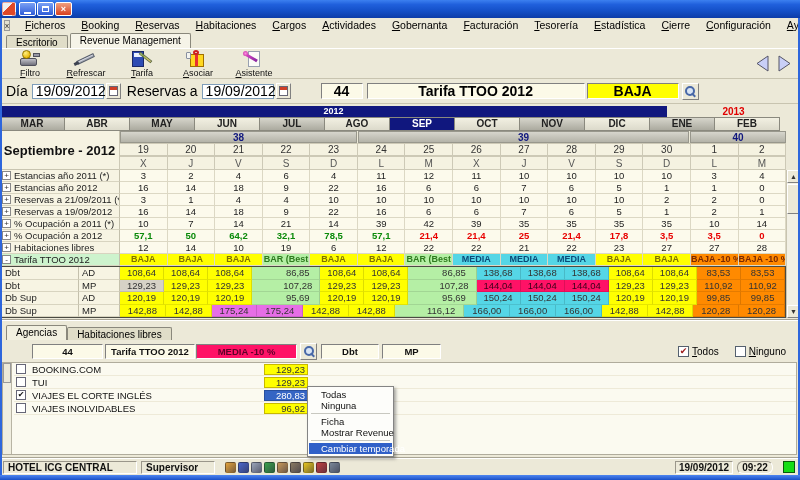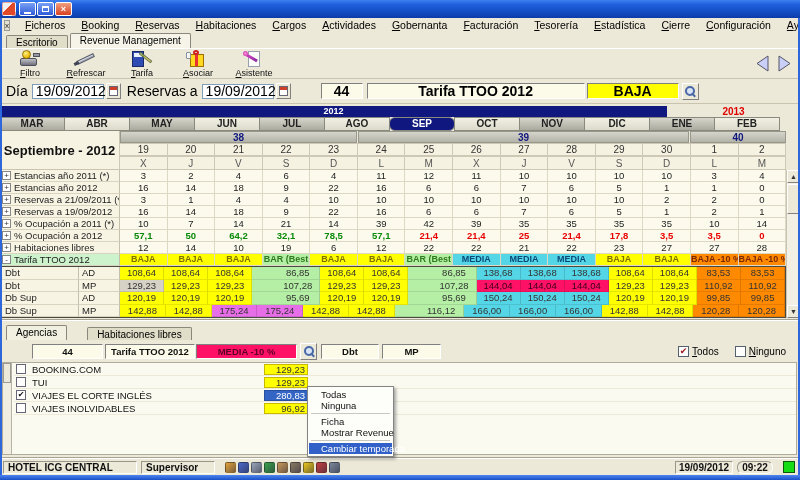--- a/index.html
+++ b/index.html
@@ -63,21 +63,21 @@
   .mag::after{content:'';position:absolute;right:0;bottom:1px;width:5px;height:2px;background:#4868A8;transform:rotate(45deg);}
 
   
   .yearrow{position:absolute;left:0;top:106px;width:800px;height:11px;display:flex;}
   .y2012{width:667px;background:#10177E;color:#fff;font-size:9px;font-weight:bold;text-align:center;line-height:11px;}
   .y2013{flex:1;color:#E00000;font-size:10px;font-weight:bold;text-align:center;line-height:11px;background:#ECE9D8;}
   .monthsrow{position:absolute;left:0;top:117px;width:780px;height:14px;display:flex;}
   .month{flex:1;font-size:10px;font-weight:bold;text-align:center;line-height:12px;border:1px solid #8A897E;margin-left:-1px;color:#222;box-sizing:border-box;}
   .m-gray{background:linear-gradient(#D6D5CB,#ABAA9F);}
   .m-light{background:linear-gradient(#F2F0E2,#DCDACB);}
-  .m-selected{background:#10177E;color:#fff;border-radius:6px;}
+  .m-selected{background:#10177E;color:#fff;}
   .monthlabel{position:absolute;left:0;top:131px;width:120px;height:39px;background:#F6F3E2;border-right:1px solid #C8C4B0;border-bottom:1px solid #C8C4B0;display:flex;align-items:center;justify-content:center;font-size:13px;font-weight:bold;color:#111;box-sizing:border-box;}
   .weekrow{position:absolute;left:120px;top:131px;width:666px;height:12px;display:flex;gap:1px;}
   .wband{background:linear-gradient(#D6D5CC,#B4B3A8);color:#10177E;font-weight:bold;font-size:10px;text-align:center;line-height:11px;border:1px solid #98978C;box-sizing:border-box;}
   .daysrow,.dowrow{position:absolute;left:120px;width:666px;display:flex;}
   .daysrow{top:143px;height:13px;}
   .dowrow{top:156px;height:14px;}
   .dcell{flex:1;background:#F5F2E1;border:1px solid #CDC9B6;margin-left:-1px;font-size:10px;text-align:center;color:#333;line-height:12px;box-sizing:border-box;}
   .dowrow .dcell{color:#555;line-height:13px;}
 
   
@@ -107,21 +107,21 @@
   .p-violet{background:#E66EE6;}
   .p-sel{background:#D6D2C6;}
   .vscroll{position:absolute;left:786px;top:170px;width:14px;height:148px;background:#F2F0E4;border-left:1px solid #C8C4B0;box-sizing:border-box;}
   .sbtn{position:absolute;left:0;width:13px;height:13px;background:#ECE9D8;border:1px solid;border-color:#FFF #808080 #808080 #FFF;font-size:7px;text-align:center;line-height:11px;color:#333;box-sizing:border-box;}
   .sbtn.up{top:0;}
   .sbtn.down{bottom:0;}
   .sthumb{position:absolute;left:0;top:14px;width:13px;height:30px;background:#ECE9D8;border:1px solid;border-color:#FFF #808080 #808080 #FFF;box-sizing:border-box;}
 
   
   .bottompanel{position:absolute;left:0;top:320px;width:800px;height:138px;background:#ECE9D8;border-top:1px solid #FFF;box-shadow:0 -1px 0 #A8A494;box-sizing:border-box;}
-  .bptabs{position:absolute;left:6px;top:2px;display:flex;align-items:flex-end;gap:20px;height:17px;}
+  .bptabs{position:absolute;left:6px;top:2px;display:flex;align-items:flex-end;gap:0;height:17px;}
   .bptab{border:1px solid #8A887C;border-bottom:none;border-radius:2px 2px 0 0;font-size:10px;padding:1px 9px 0;box-sizing:border-box;white-space:nowrap;}
   .bptab.active{background:#F2F0E0;height:15px;z-index:2;}
   .bptab.inactive{background:#E0DDC8;height:13px;}
   .bpctrl{position:absolute;left:0;top:21px;width:800px;height:18px;display:flex;align-items:center;font-size:9.5px;}
   .bfield{height:15px;border:1px solid;border-color:#808080 #FFF #FFF #808080;display:flex;align-items:center;justify-content:center;font-size:9.5px;font-weight:bold;background:#FCFAE8;box-sizing:border-box;color:#111;}
   #bcode{margin-left:32px;width:71px;}
   #btarifa{margin-left:2px;width:90px;}
   #bseason{margin-left:1px;width:101px;background:#FF1266;color:#5E0028;}
   #broom{margin-left:4px;width:58px;}
   #bboard{margin-left:3px;width:59px;}

